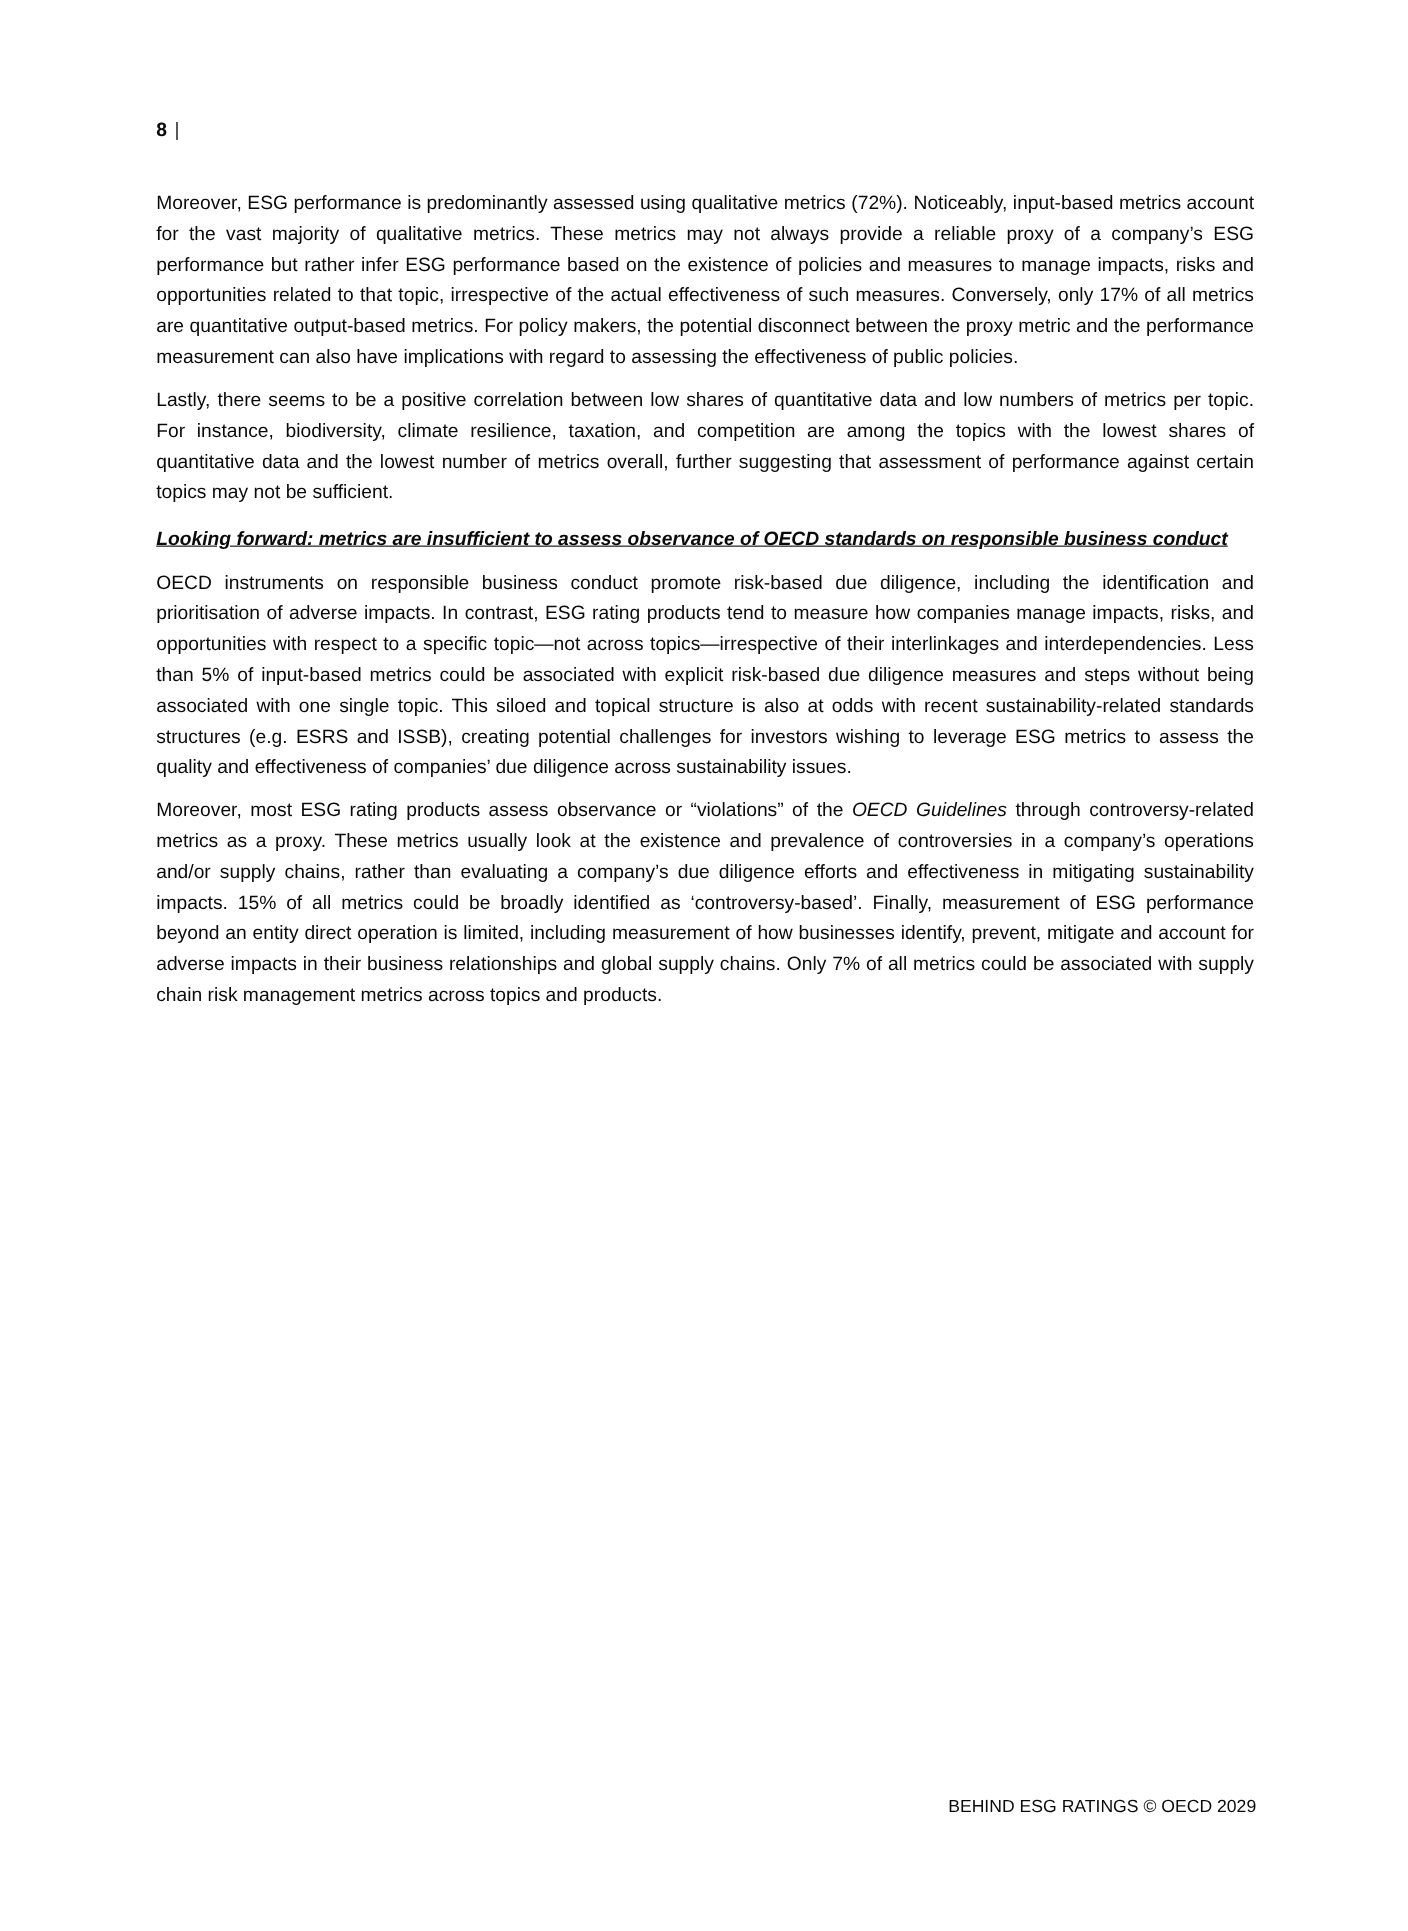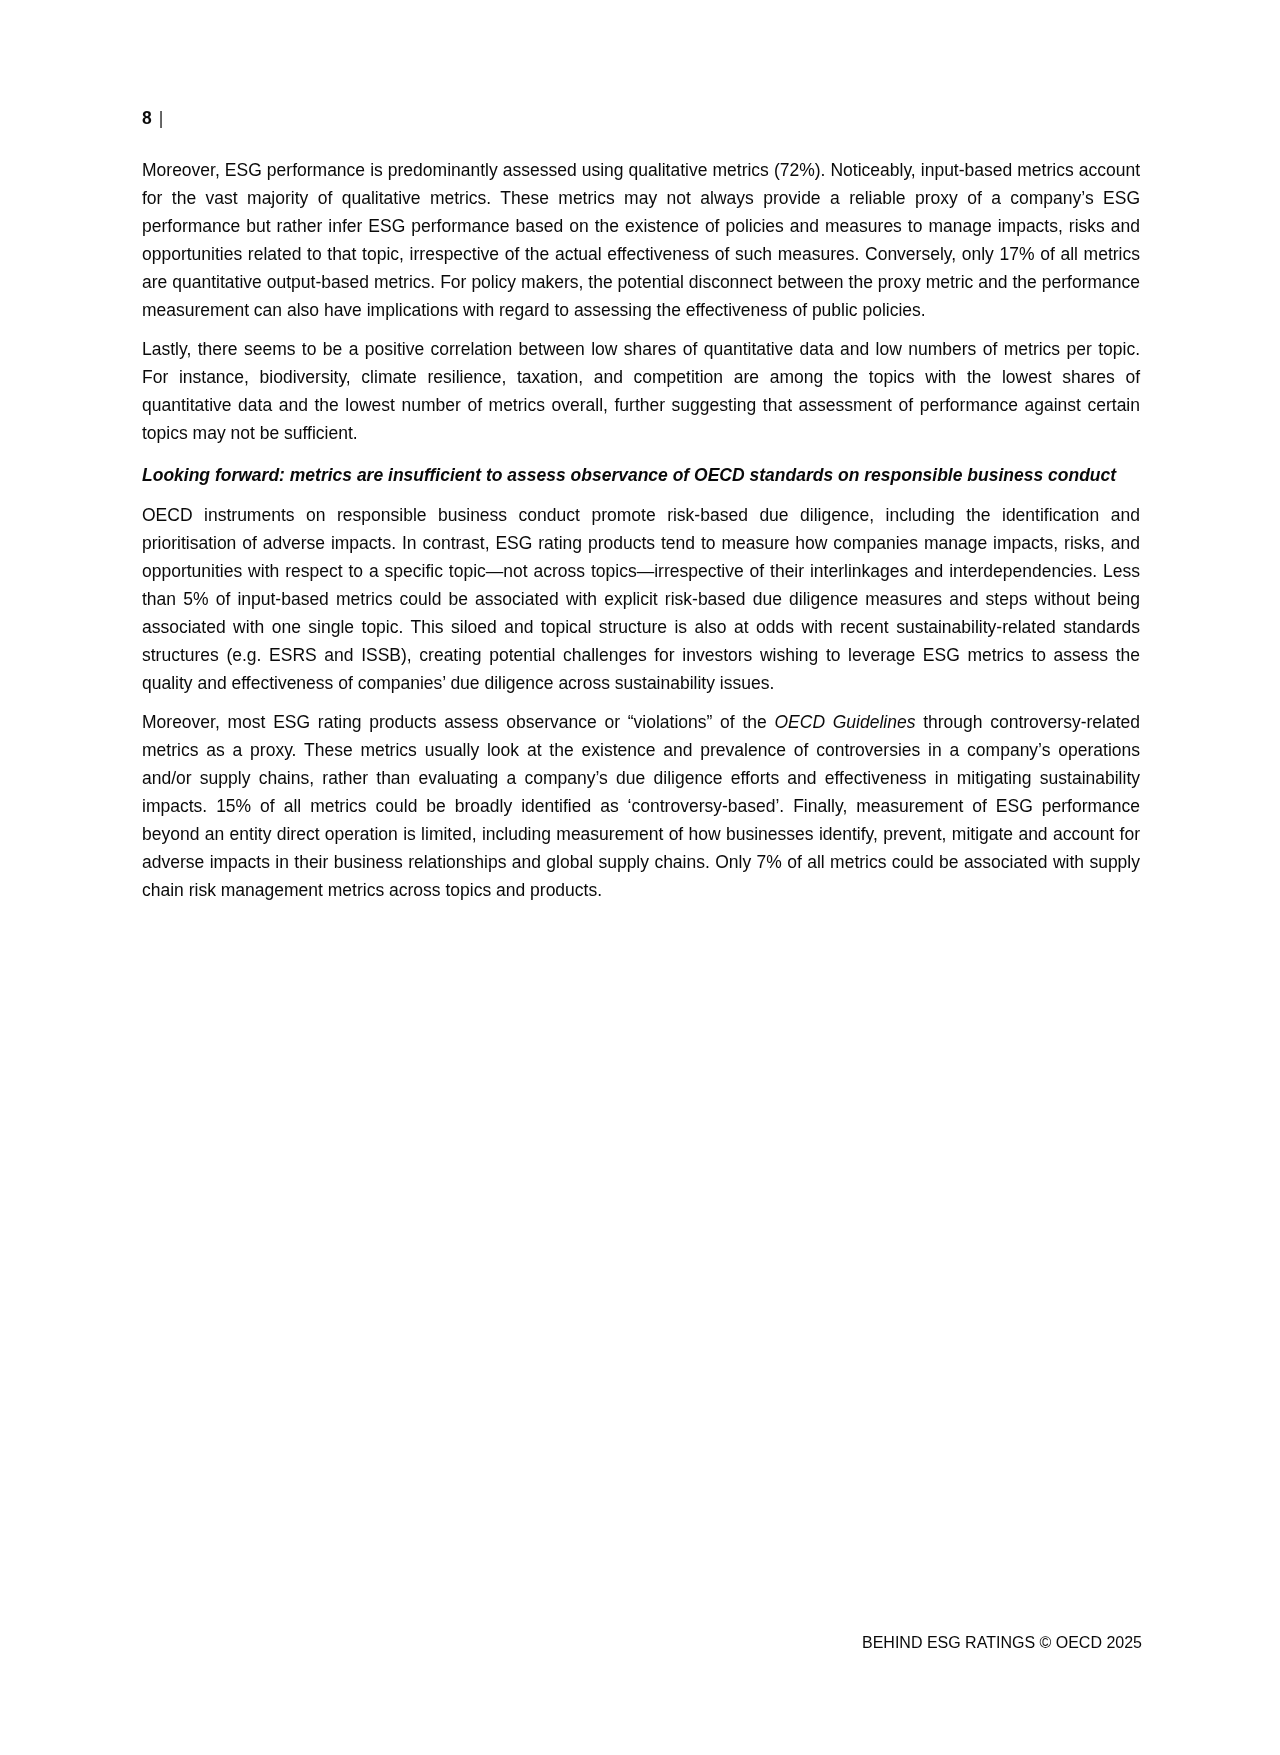--- a/index.html
+++ b/index.html
@@ -27,38 +27,39 @@
   .page-number {
     font-weight: 700;
   }
   .page-separator {
     font-weight: 400;
     margin-left: 7px;
     color: #2a2a2a;
   }
   .page-body {
     position: absolute;
-    top: 156px;
+    top: 170px;
     left: 142px;
     width: 998px;
     font-size: 17.5px;
     line-height: 28px;
   }
   .page-body p {
     margin: 0 0 11px 0;
     text-align: justify;
     text-justify: inter-word;
   }
   .page-body h2 {
     margin: 15px 0 12px 0;
     font-size: 17.5px;
     line-height: 27px;
     font-weight: 700;
     font-style: italic;
     text-align: left;
+    text-decoration: underline;
   }
   .italic-ref {
     font-style: italic;
     margin-top: 48px;
   }
   .page-footer {
     position: absolute;
     top: 1633px;
     left: 142px;
     width: 1000px;
@@ -85,16 +86,16 @@
 
     <h2>Looking forward: metrics are insufficient to assess observance of OECD standards on responsible business conduct</h2>
 
     <p>OECD instruments on responsible business conduct promote risk-based due diligence, including the identification and prioritisation of adverse impacts. In contrast, ESG rating products tend to measure how companies manage impacts, risks, and opportunities with respect to a specific topic—not across topics—irrespective of their interlinkages and interdependencies. Less than 5% of input-based metrics could be associated with explicit risk-based due diligence measures and steps without being associated with one single topic. This siloed and topical structure is also at odds with recent sustainability-related standards structures (e.g. ESRS and ISSB), creating potential challenges for investors wishing to leverage ESG metrics to assess the quality and effectiveness of companies’ due diligence across sustainability issues.</p>
 
     <p><span>Moreover, most ESG rating products assess observance or “violations” of the </span><span class="italic-ref">OECD Guidelines</span><span> through controversy-related metrics as a proxy. These metrics usually look at the existence and prevalence of controversies in a company’s operations and/or supply chains, rather than evaluating a company’s due diligence efforts and effectiveness in mitigating sustainability impacts. 15% of all metrics could be broadly identified as ‘controversy-based’. Finally, measurement of ESG performance beyond an entity direct operation is limited, including measurement of how businesses identify, prevent, mitigate and account for adverse impacts in their business relationships and global supply chains. Only 7% of all metrics could be associated with supply chain risk management metrics across topics and products.</span></p>
 
   </main>
 
   <footer class="page-footer">
-    <span>BEHIND ESG RATINGS © OECD 2025</span>
+    <span>BEHIND ESG RATINGS © OECD 2029</span>
   </footer>
 
 </div>
 
 </body></html>

